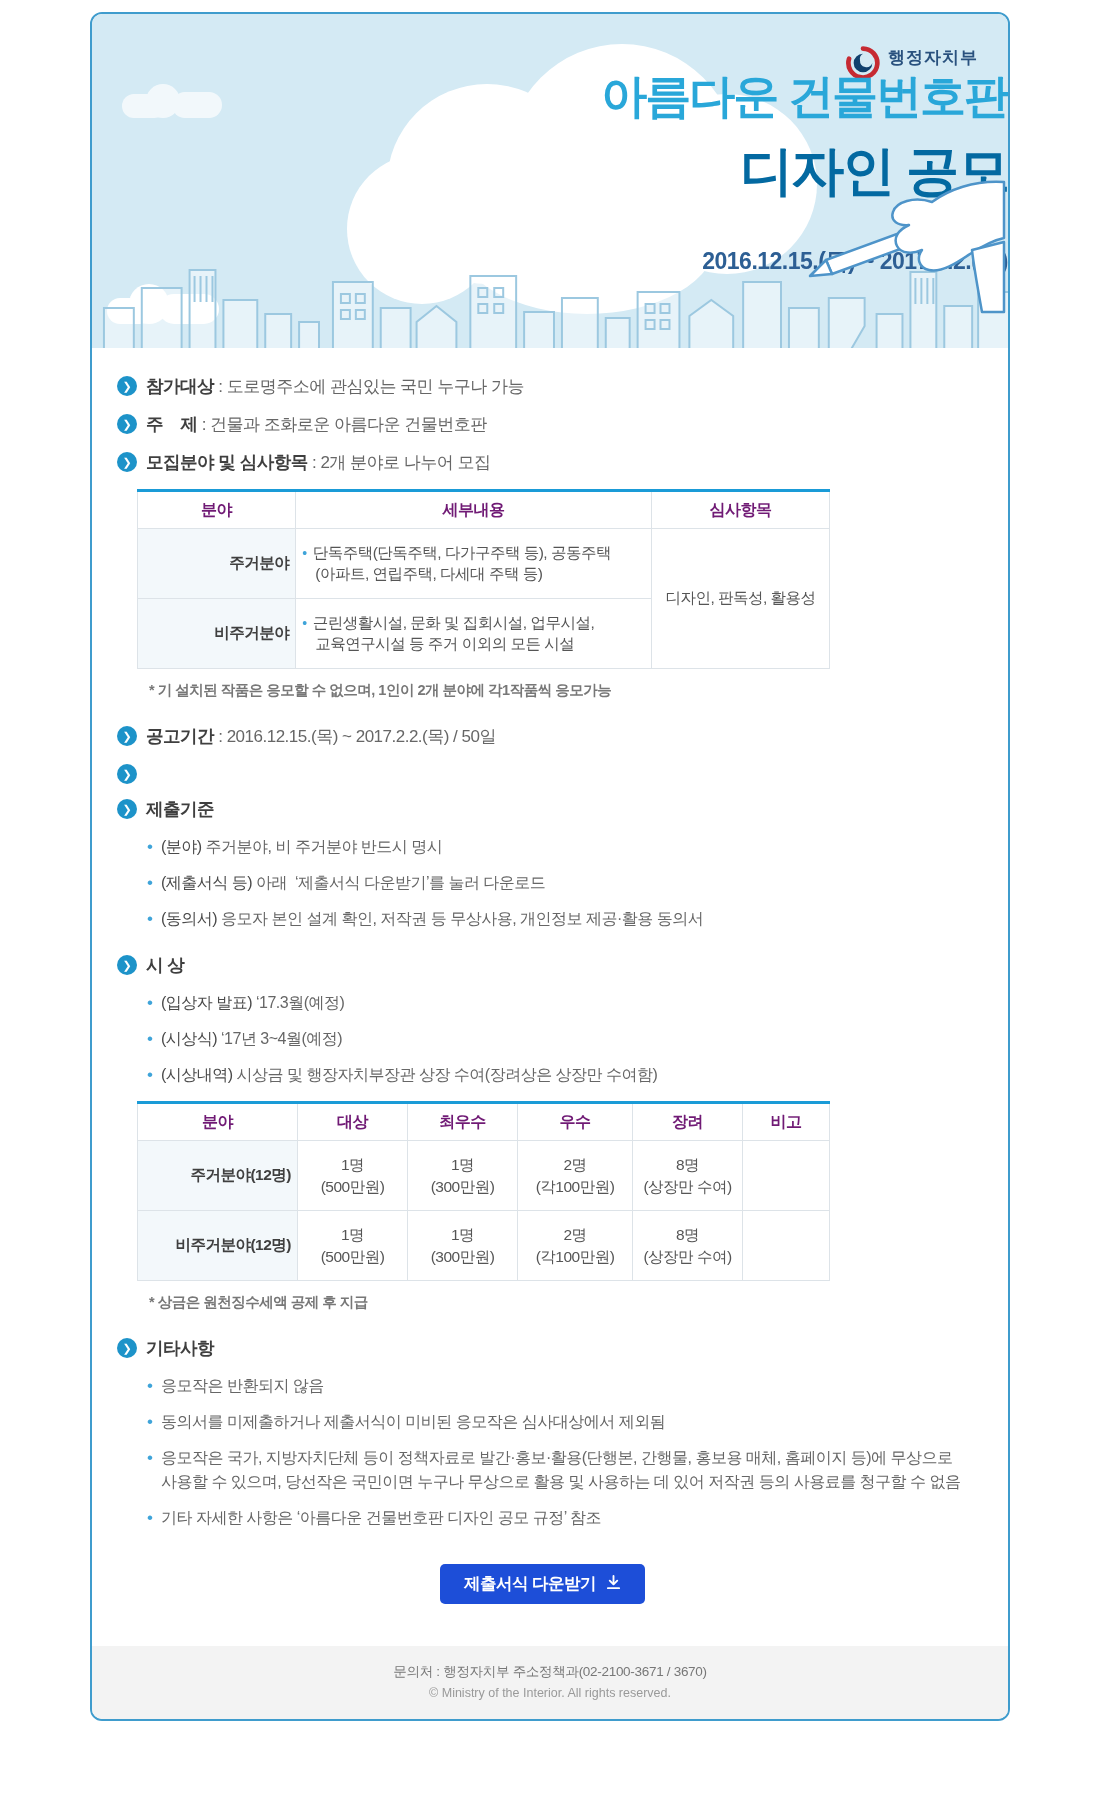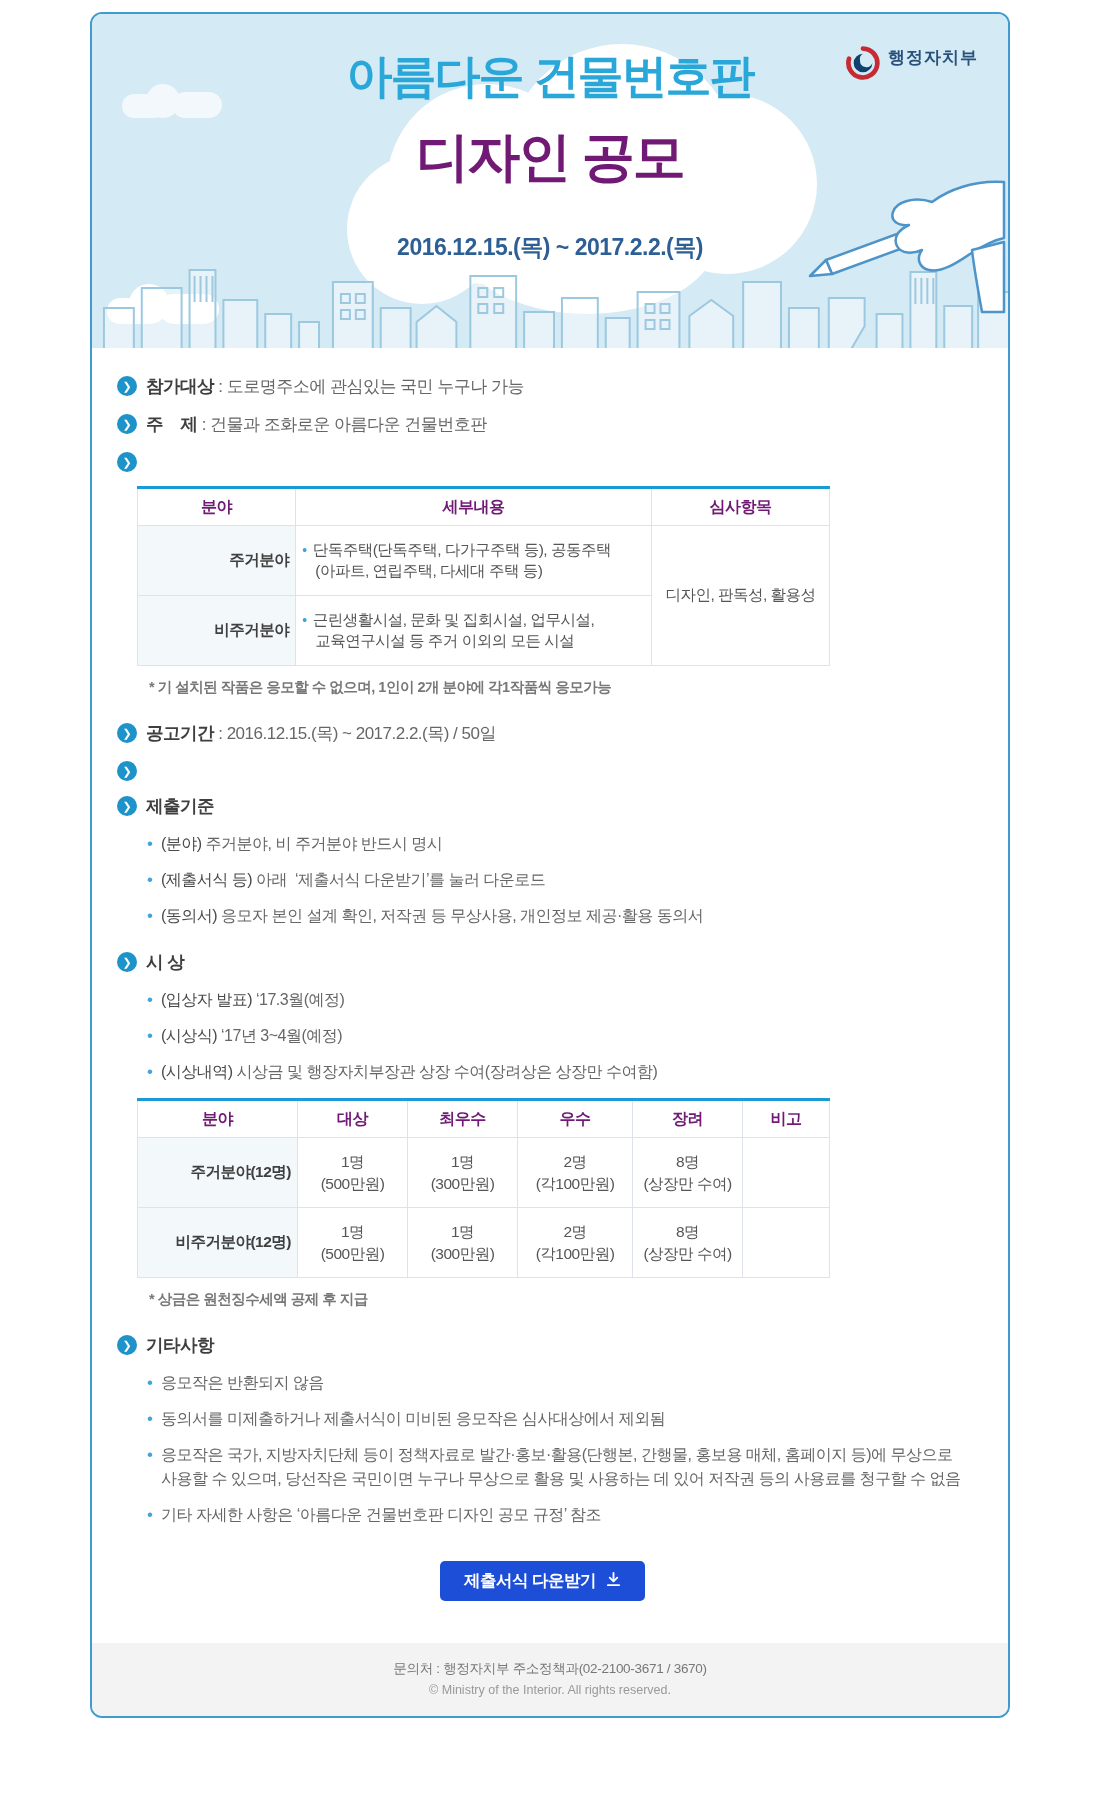--- a/index.html
+++ b/index.html
@@ -36,23 +36,23 @@
   .cs-a .c3 { left:52px; top:10px; width:60px; height:30px; border-radius:20px; }
   .cs-b { left:30px; top:70px; width:100px; height:34px; opacity:.7; }
   .cs-b .c1 { left:0; top:10px; width:44px; height:24px; border-radius:18px; }
   .cs-b .c2 { left:24px; top:0; width:34px; height:34px; }
   .cs-b .c3 { left:50px; top:8px; width:50px; height:26px; border-radius:18px; }
   .gov-logo {
     position:absolute; right:30px; top:32px;
     display:flex; align-items:flex-start; gap:8px;
   }
   .gov-logo .name { font-size:17px; font-weight:bold; color:#29517e; letter-spacing:1px; }
-  .hero-text { position:relative; text-align:center; padding-top:32px; z-index:2; }
+  .hero-text { position:relative; text-align:right; padding-top:52px; z-index:2; }
   .title1 { font-size:46px; font-weight:800; color:#29a7d9; letter-spacing:-2px; }
-  .title2 { font-size:53px; font-weight:800; color:#701a75; letter-spacing:-2px; margin-top:14px; }
+  .title2 { font-size:53px; font-weight:800; color:#0369a1; letter-spacing:-2px; margin-top:8px; }
   .period { font-size:23px; font-weight:bold; color:#2d5f94; margin-top:38px; letter-spacing:-0.5px; }
   .skyline { position:absolute; left:0; bottom:0; width:100%; height:92px; z-index:1; }
   .hand { position:absolute; right:2px; top:150px; z-index:3; }
   
   .content { padding:26px 40px 0 25px; }
   .brow { display:flex; align-items:flex-start; margin-bottom:13px; line-height:25px; }
   .bdot {
     flex:0 0 auto; width:20px; height:20px; border-radius:50%;
     background:#1d93c9; color:#fff; font-size:11px; font-weight:bold;
     display:inline-flex; align-items:center; justify-content:center;
@@ -196,20 +196,21 @@
     <div class="brow">
       <span class="bdot">❯</span>
       <span><span class="blabel">참가대상</span><span class="btext"> : 도로명주소에 관심있는 국민 누구나 가능</span></span>
     </div>
     <div class="brow">
       <span class="bdot">❯</span>
       <span><span class="blabel">주    제</span><span class="btext"> : 건물과 조화로운 아름다운 건물번호판</span></span>
     </div>
     <div class="brow">
       <span class="bdot">❯</span>
+      <span><span class="blabel">모집분야 및 심사항목</span><span class="btext"> : 2개 분야로 나누어 모집</span></span>
     </div>
 
     <table>
       <tbody>
           <tr>
         <th>분야</th>
         <th>세부내용</th>
         <th>심사항목</th>
       </tr>
       <tr>

